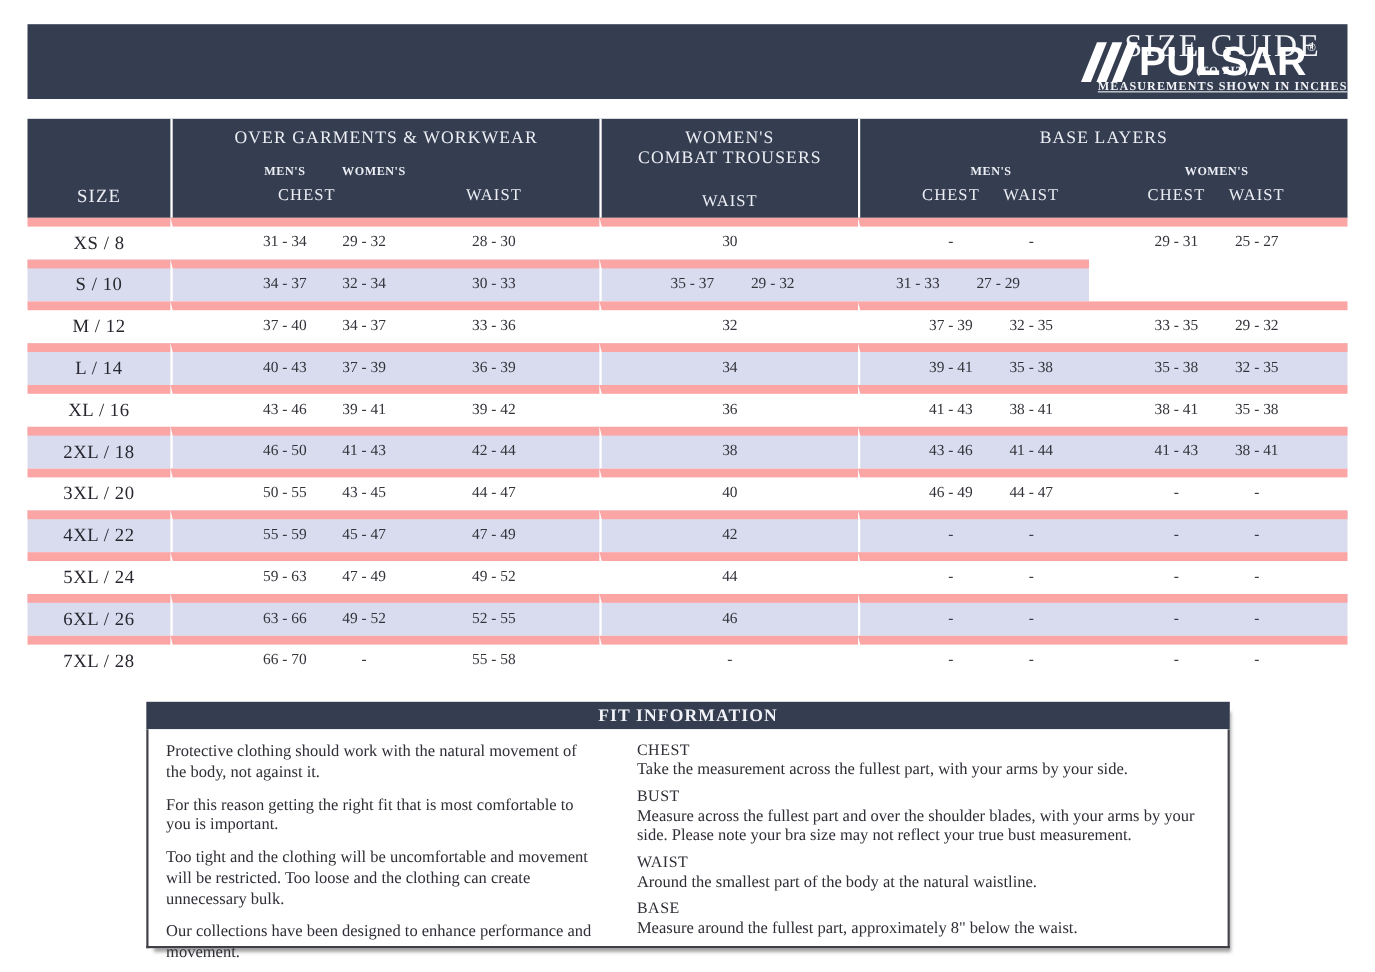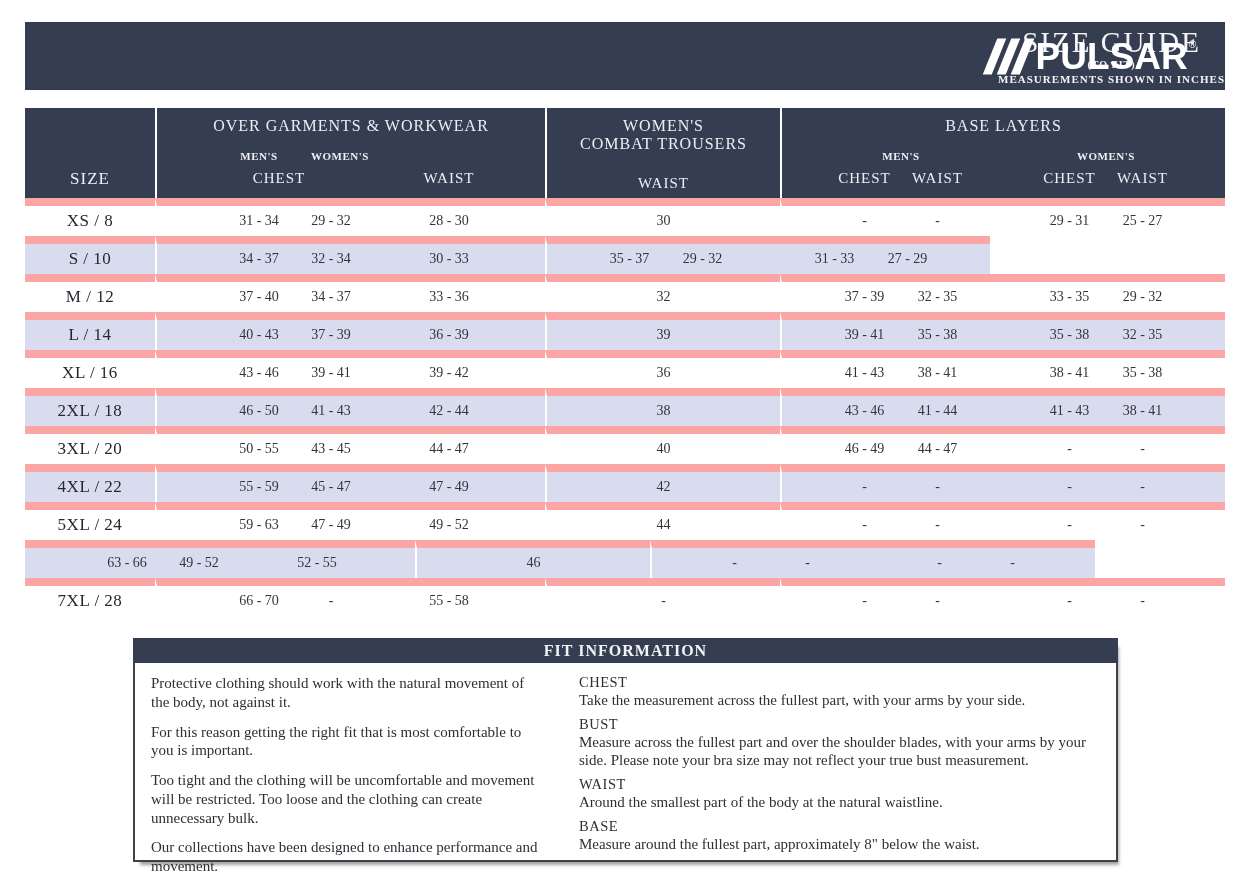--- a/index.html
+++ b/index.html
@@ -15,21 +15,21 @@
   
   .banner {
     position: absolute; left: 25px; top: 22px;
     width: 1200px; height: 68px;
     background: #353e51;
     display: flex; align-items: center; justify-content: flex-end;
   }
   .banner-titles { text-align: center; color: #f3f4f8; line-height: 1.1; }
   .banner-title { font-size: 29px; letter-spacing: 2px; font-weight: 400; }
   .banner-subtitle { font-size: 10px; font-weight: 700; letter-spacing: 1px; margin-top: 1px; }
-  .banner-note { font-size: 11px; font-weight: 700; letter-spacing: 1px; margin-top: 3px; }
+  .banner-note { font-size: 11px; font-weight: 700; letter-spacing: 1px; margin-top: 3px; text-decoration: underline; }
   .brand {
     position: absolute; right: 30px; top: 50%; transform: translateY(-50%);
     display: flex; align-items: center; color: #ffffff;
   }
   .brand-slashes { display: flex; gap: 5px; margin-right: 9px; }
   .brand-slash { width: 9px; height: 36px; background: #ffffff; transform: skewX(-22deg); }
   .brand-name {
     font-family: "Liberation Sans", sans-serif;
     font-weight: 700; font-size: 37px; letter-spacing: 0px; line-height: 1;
   }
@@ -265,21 +265,21 @@
       </div>
       <div class="sec sec-og">
         <div class="row-og">
           <span class="cell-num">40 - 43</span>
           <span class="cell-num">37 - 39</span>
           <span class="cell-num">36 - 39</span>
         </div>
       </div>
       <div class="sec sec-combat">
         <div class="row-combat">
-          <span class="cell-num">39</span>
+          <span class="cell-num">34</span>
         </div>
       </div>
       <div class="sec sec-base">
         <div class="row-base">
           <span class="cell-num c1">39 - 41</span>
           <span class="cell-num c2">35 - 38</span>
           <span class="cell-num c3">35 - 38</span>
           <span class="cell-num c4">32 - 35</span>
         </div>
       </div>
@@ -409,20 +409,23 @@
         <div class="row-base">
           <span class="cell-num c1">-</span>
           <span class="cell-num c2">-</span>
           <span class="cell-num c3">-</span>
           <span class="cell-num c4">-</span>
         </div>
       </div>
     </div>
 
     <div class="row trow striped">
+      <div class="sec sec-size size-cell">
+        <span class="size-label">6XL / 26</span>
+      </div>
       <div class="sec sec-og">
         <div class="row-og">
           <span class="cell-num">63 - 66</span>
           <span class="cell-num">49 - 52</span>
           <span class="cell-num">52 - 55</span>
         </div>
       </div>
       <div class="sec sec-combat">
         <div class="row-combat">
           <span class="cell-num">46</span>

